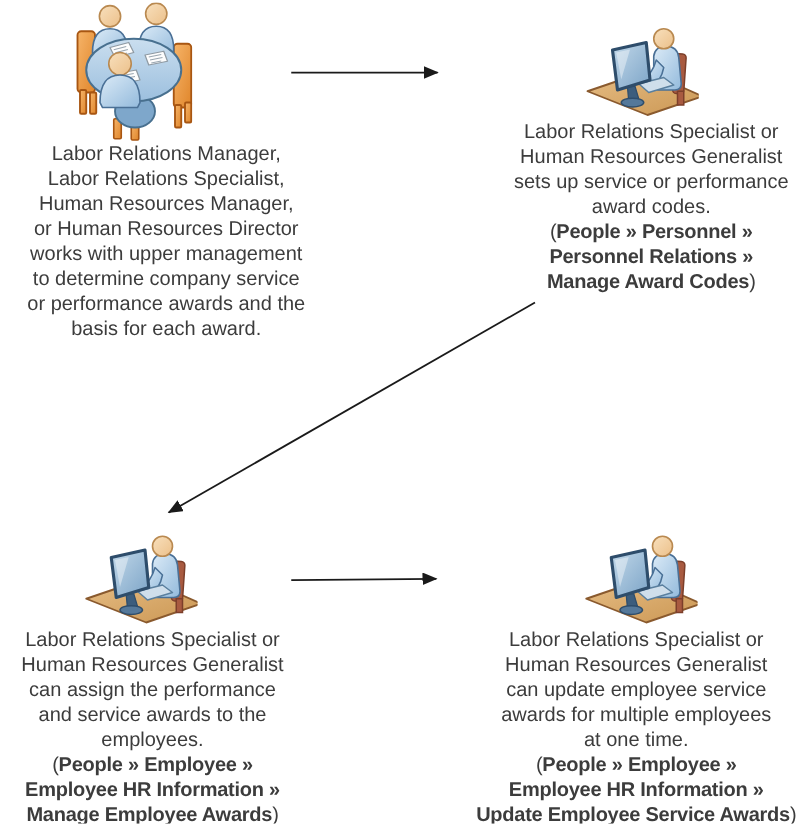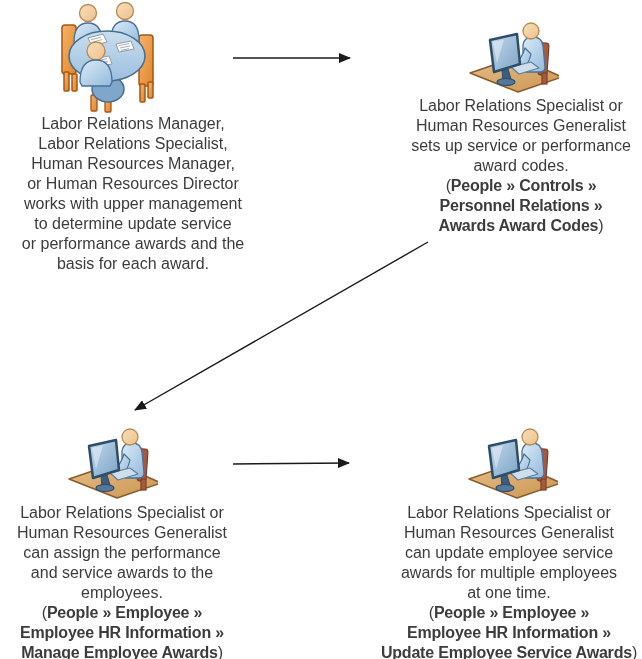--- a/index.html
+++ b/index.html
@@ -125,39 +125,39 @@
     <svg width="94" height="112">
         <use href="#icon-meeting"></use>
       </svg>
   </div>
   <div class="node-text" style="left:0px; top:114px; width:266px;">
     <div class="desc">Labor Relations Manager,
 Labor Relations Specialist,
 Human Resources Manager,
 or Human Resources Director
 works with upper management
-to determine update service
+to determine company service
 or performance awards and the
 basis for each award.</div>
   </div>
 
   <div class="icon-box" style="left:465px; top:21px;">
     <svg width="94" height="73">
         <use href="#icon-computer"></use>
       </svg>
   </div>
   <div class="node-text" style="left:381px; top:96px; width:280px;">
     <div class="desc">Labor Relations Specialist or
 Human Resources Generalist
 sets up service or performance
 award codes.</div>
     <div>
-      <div class="bc-line"><span class="paren">(</span><span>People » Controls »</span></div>
+      <div class="bc-line"><span class="paren">(</span><span>People » Personnel »</span></div>
       <div class="bc-line"><span>Personnel Relations »</span></div>
-      <div class="bc-line"><span>Awards Award Codes</span><span class="paren">)</span></div>
+      <div class="bc-line"><span>Manage Award Codes</span><span class="paren">)</span></div>
     </div>
   </div>
 
   <div class="icon-box" style="left:64px; top:427px;">
     <svg width="94" height="73">
         <use href="#icon-computer"></use>
       </svg>
   </div>
   <div class="node-text" style="left:0px; top:503px; width:244px;">
     <div class="desc">Labor Relations Specialist or

